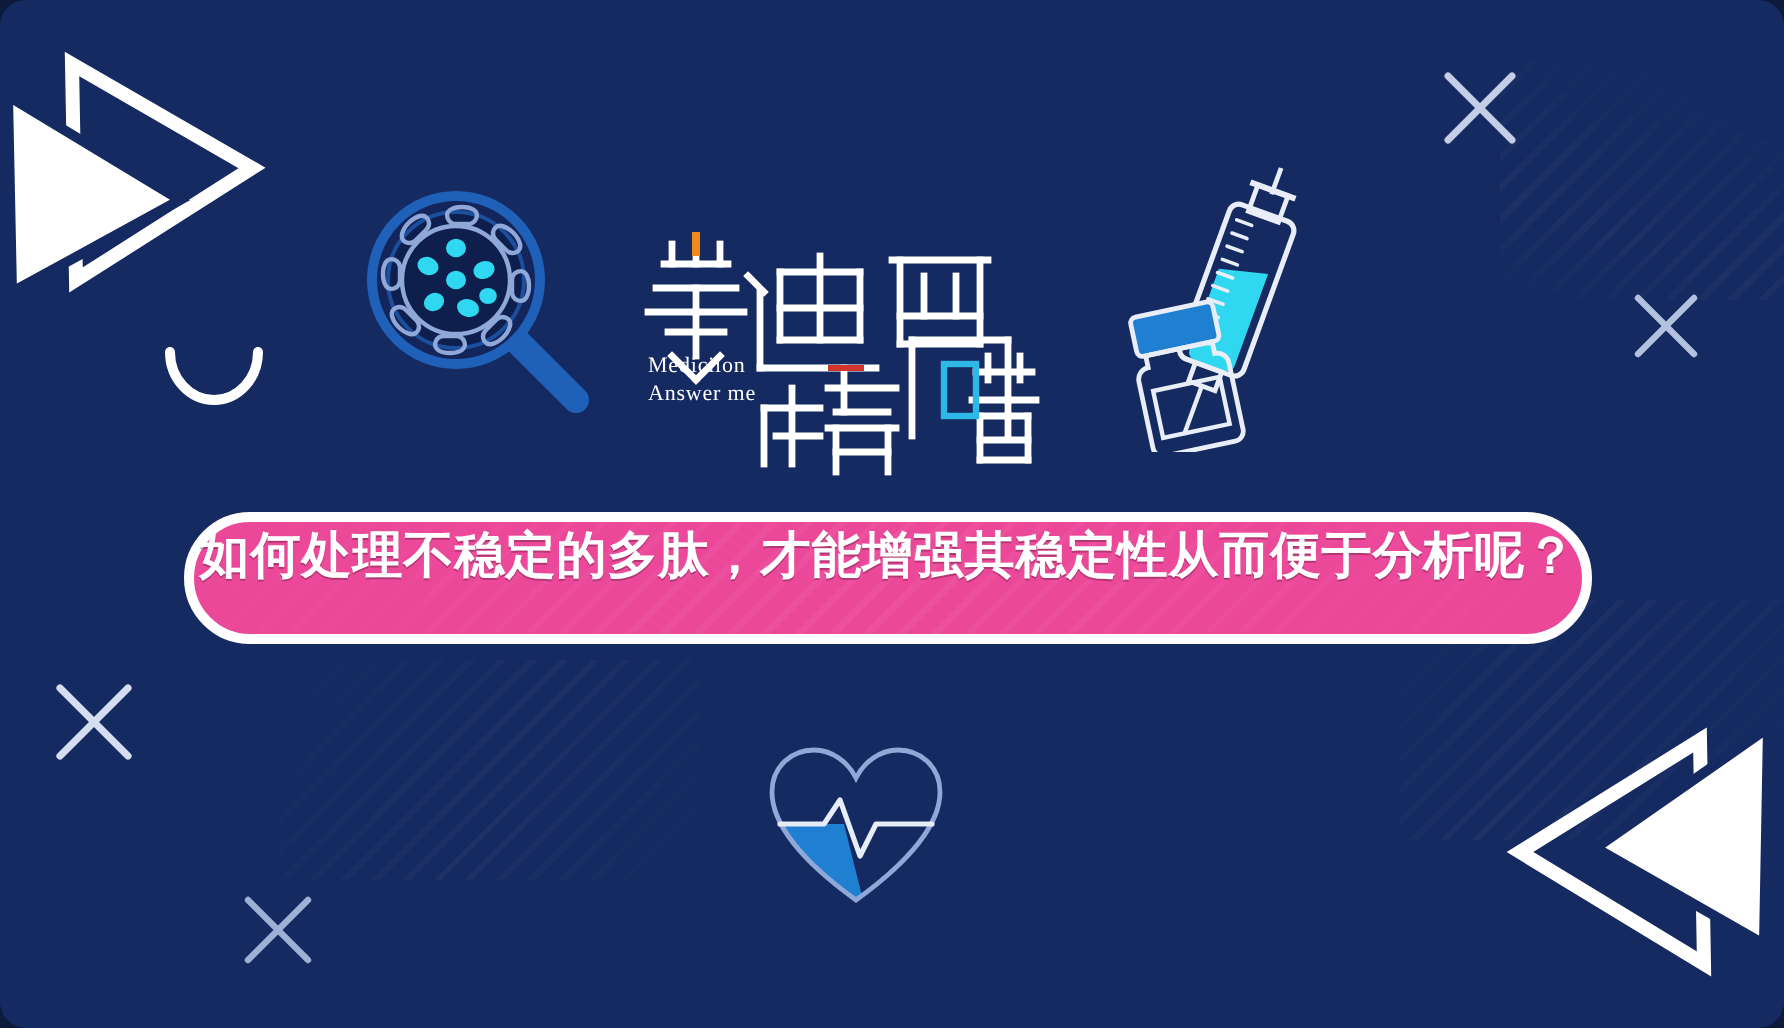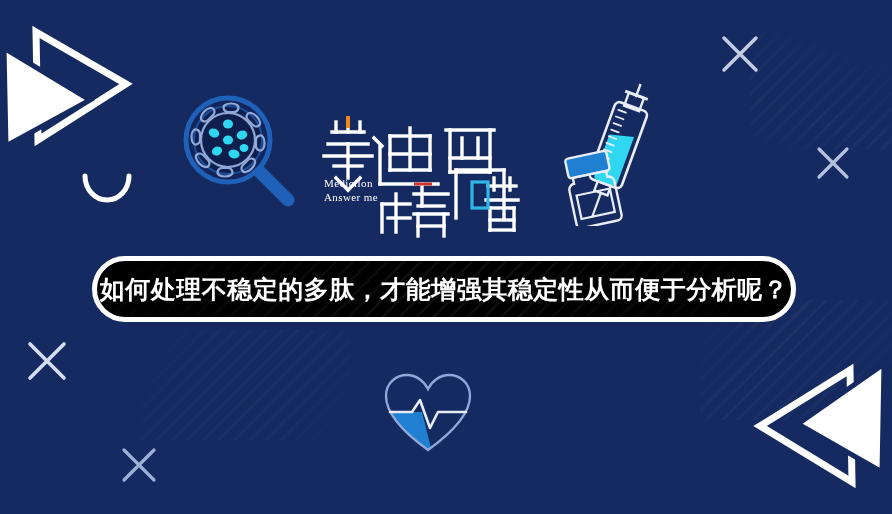--- a/index.html
+++ b/index.html
@@ -10,20 +10,21 @@
   body {
     font-family: "Liberation Sans", sans-serif;
   }
 
   #banner {
     position: relative;
     width: 892px;
     height: 514px;
     overflow: hidden;
     background: #152a60;
+    border-radius: 13px;
   }
 
   
   .stripes {
     position: absolute;
     background-image: repeating-linear-gradient(
         135deg,
         rgba(255,255,255,0.035) 0px,
         rgba(255,255,255,0.035) 3px,
         rgba(255,255,255,0) 3px,
@@ -83,23 +84,22 @@
   
   .pill {
     position: absolute;
     left: 92px;
     top: 256px;
     width: 704px;
     height: 66px;
     box-sizing: border-box;
     border: 5px solid #ffffff;
     border-radius: 34px;
-    background: #000000;
+    background: #ec4899;
     display: flex;
-    align-items: center;
     justify-content: center;
   }
   .pill-inner-stripes {
     position: absolute;
     inset: 0;
     border-radius: 29px;
     overflow: hidden;
     background-image: repeating-linear-gradient(
         135deg,
         rgba(255,255,255,0.05) 0px,

